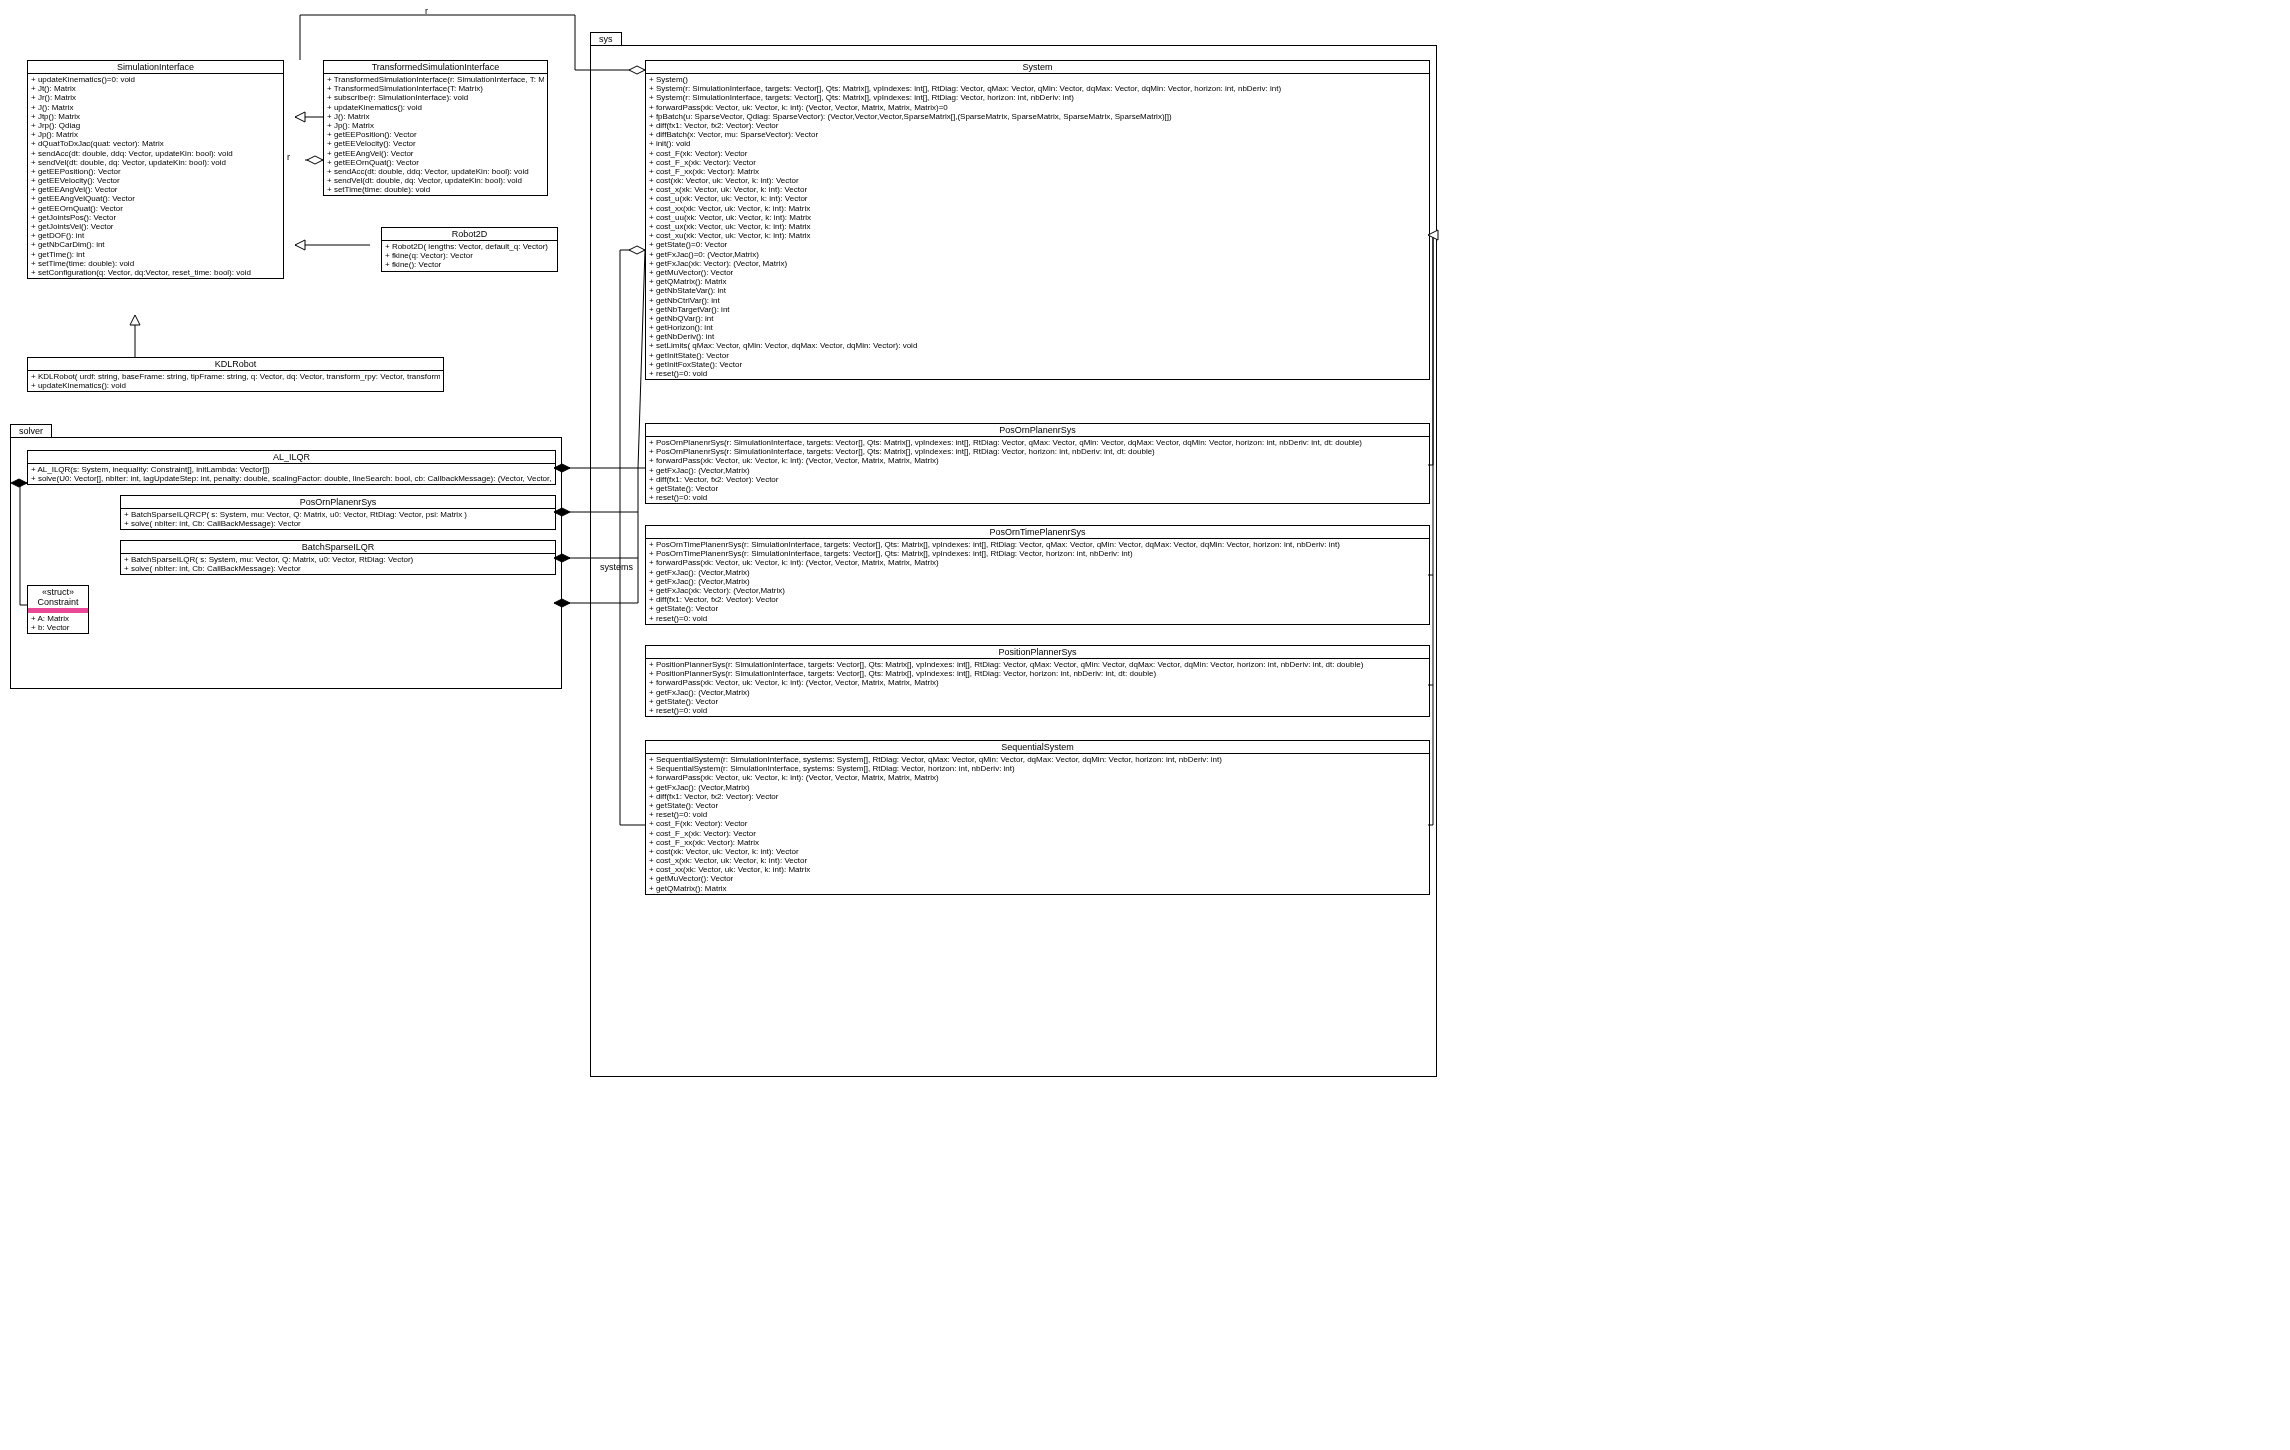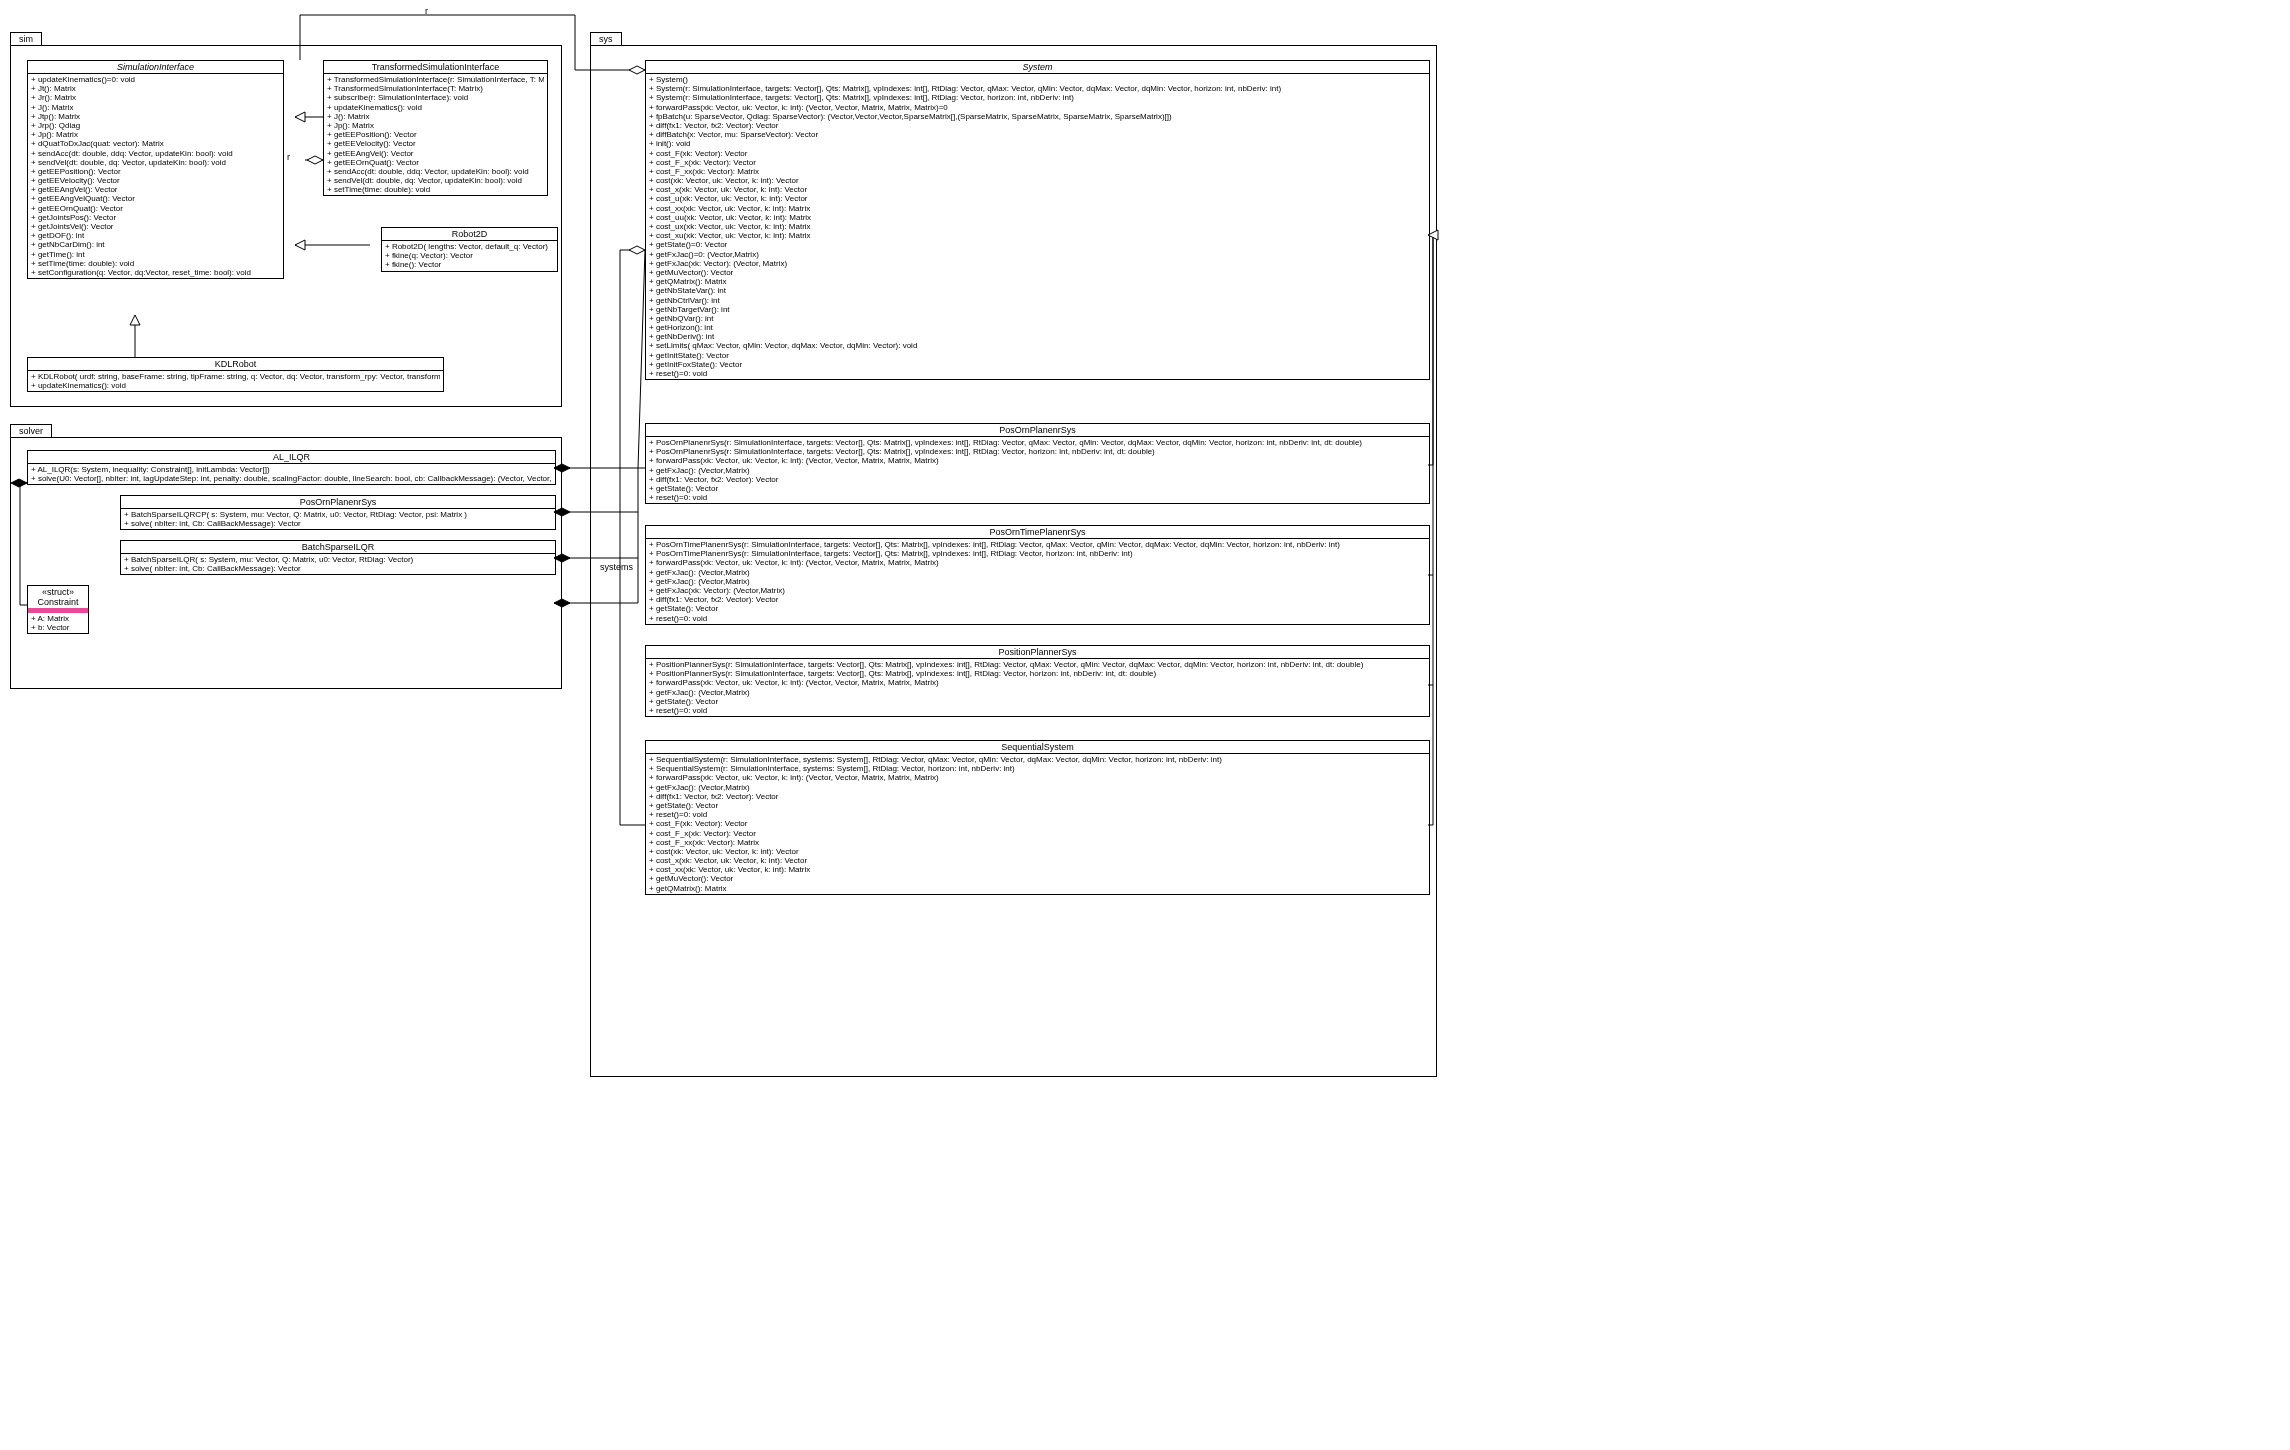--- a/index.html
+++ b/index.html
@@ -1,37 +1,34 @@
 <!DOCTYPE html>
 <html><head>
 <meta charset="utf-8">
 <style>
 body{margin:0;padding:5px;font-family:Arial,sans-serif;font-size:8px;background:#fff}
 .canvas{position:relative;width:2290px;height:1450px}
 .pkg{position:absolute;border:1px solid #000}
 .pkg-label{position:absolute;top:-14px;left:-1px;border:1px solid #000;border-bottom:none;padding:1px 8px;background:#fff;font-size:9px}
 .cls{position:absolute;border:1px solid #000;background:#fff}
 .cls-title{text-align:center;border-bottom:1px solid #000;padding:1px;font-size:9px}
-.cls-title.italic{font-style:italic}
+.cls-title.italic{}
 .cls-body{padding:1px 3px}
 .cls-body div{white-space:nowrap;overflow:hidden;font-size:8px;line-height:1.15}
 svg{position:absolute;top:0;left:0;pointer-events:none}
 line{stroke:#000;stroke-width:1}
 polygon.hollow{fill:#fff;stroke:#000}
 polygon.solid{fill:#000;stroke:#000}
 .lbl{position:absolute;font-size:9px;background:#fff}
 </style>
 </head>
 <body>
 
 <div class="canvas">
 
-<div class="pkg" style="left:5px;top:40px;width:550px;height:360px">
-  <div class="pkg-label">sim</div>
-</div>
 
 <div class="cls" style="left:22px;top:55px;width:255px">
   <div class="cls-title italic">SimulationInterface</div>
   <div class="cls-body" id="b-SimulationInterface">
         <div>+ updateKinematics()=0: void</div>
         <div>+ Jt(): Matrix</div>
         <div>+ Jr(): Matrix</div>
         <div>+ J(): Matrix</div>
         <div>+ Jtp(): Matrix</div>
         <div>+ Jrp(): Qdiag</div>

